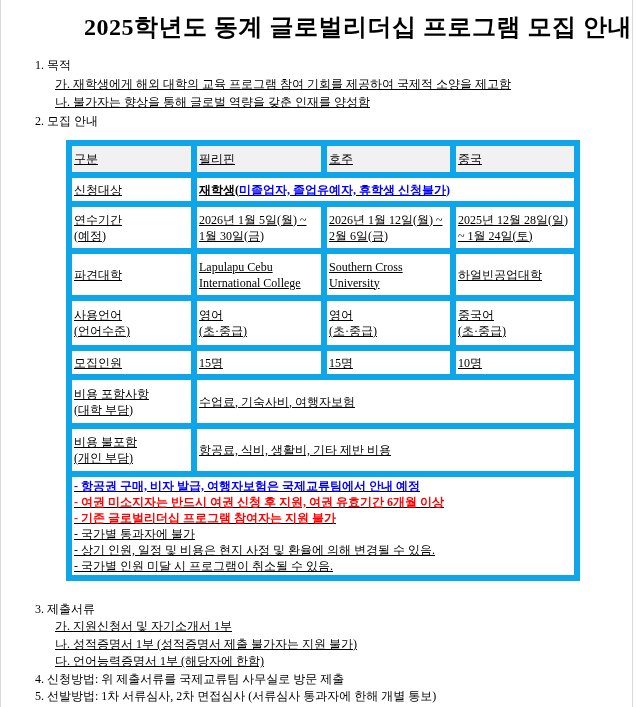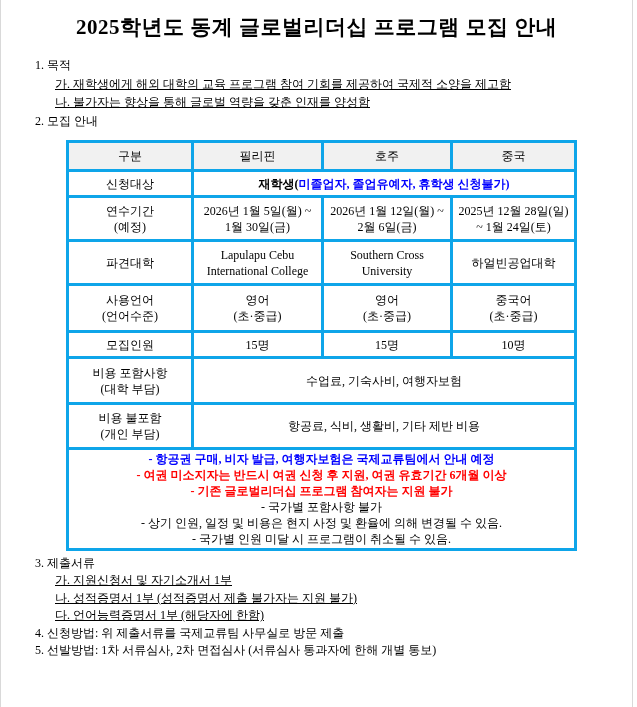--- a/index.html
+++ b/index.html
@@ -7,54 +7,54 @@
     width:637px;height:707px;background:#ffffff;color:#000;
     font-family:"Liberation Serif","DejaVu Serif",serif;
     font-size:12px;overflow:hidden;
   }
   .page{
     position:relative;width:633px;height:707px;
     border-left:1px solid #d9d9d9;border-right:1px solid #d9d9d9;
     box-sizing:border-box;padding-top:14px;
   }
   .doc-title{
-    text-align:center;font-size:21px;font-weight:bold;
+    text-align:right;font-size:24px;font-weight:bold;
     letter-spacing:0.5px;line-height:26px;
   }
   .sec{margin-left:34px;line-height:18.5px;}
   .sec-top{margin-top:16px;}
   .sub{margin-left:20px;text-decoration:underline;}
   
   table.info{
     border-collapse:collapse;margin:10px 0 0 65px;width:508px;
     table-layout:fixed;font-size:12px;
     border:2px solid #404040;
   }
   table.info td{
-    border:3px solid #0ea5e9;text-align:center;vertical-align:middle;
-    padding:1px 2px;line-height:16px;overflow:hidden;
+    border:6px solid #0ea5e9;text-align:left;vertical-align:middle;
+    padding:1px 2px;line-height:16px;overflow:hidden;text-decoration:underline;
   }
   tr.hdr td{background:var(--c-header_bg,#f1f1f1);height:24px;}
   tr.r-elig td{height:21px;}
   tr.r-period td{background:var(--c-highlight_bg,#fce4d6);height:32px;font-weight:bold;}
   tr.r-select td{height:19px;}
   tr.r-dur td{height:39px;}
   tr.r-univ td{height:39px;}
   tr.r-lang td{height:42px;}
   tr.r-quota td{height:21px;}
   tr.r-cost1 td{height:41px;}
   tr.r-cost2 td{height:40px;}
   td.notes-cell{
     text-align:left;padding:4px 8px;line-height:16.8px;
   }
   .blue{color:var(--c-blue,#0000ff);font-weight:bold;}
   .red{color:var(--c-red,#ff0000);font-weight:bold;}
   .bold{font-weight:bold;}
   
-  .bottom{margin-top:4px;margin-left:34px;line-height:17.4px;}
+  .bottom{margin-top:20px;margin-left:34px;line-height:17.4px;}
 </style>
 </head>
 <body>
 
 <div class="page">
 
   <div class="doc-title">2025학년도 동계 글로벌리더십 프로그램 모집 안내</div>
 
   <div class="sec sec-top">
     <div>1. 목적</div>
@@ -151,21 +151,21 @@
           <div>(개인 부담)</div>
         </td>
         <td colspan="3">항공료, 식비, 생활비, 기타 제반 비용</td>
       </tr>
 
       <tr>
         <td colspan="4" class="notes-cell">
           <div class="blue">- 항공권 구매, 비자 발급, 여행자보험은 국제교류팀에서 안내 예정</div>
           <div class="red">- 여권 미소지자는 반드시 여권 신청 후 지원, 여권 유효기간 6개월 이상</div>
           <div class="red">- 기존 글로벌리더십 프로그램 참여자는 지원 불가</div>
-          <div>- 국가별 포함사항 불가</div>
+          <div>- 국가별 통과자에 불가</div>
           <div>- 상기 인원, 일정 및 비용은 현지 사정 및 환율에 의해 변경될 수 있음.</div>
           <div>- 국가별 인원 미달 시 프로그램이 취소될 수 있음.</div>
         </td>
       </tr>
     </tbody>
   </table>
 
   <div class="bottom">
     <div>3. 제출서류</div>
     <div class="sub">가. 지원신청서 및 자기소개서 1부</div>

